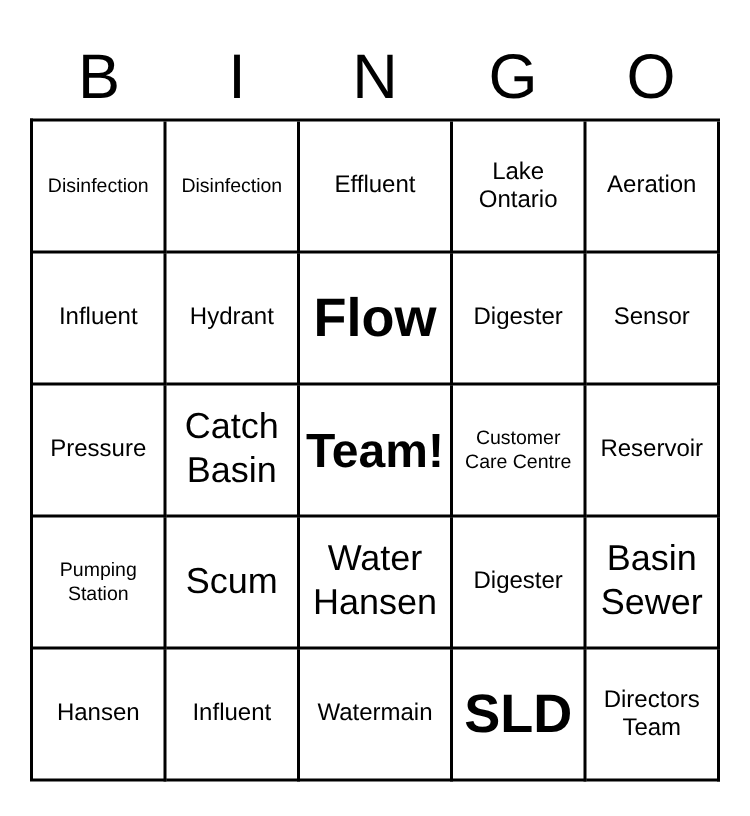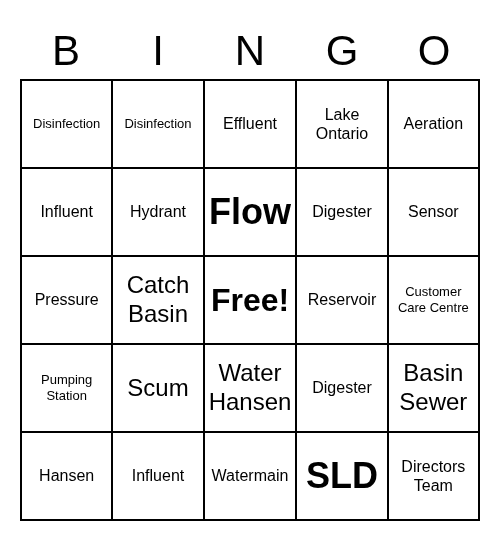--- a/index.html
+++ b/index.html
@@ -108,27 +108,27 @@
       <div class="bingo-cell">
         <span class="size-medium">Sensor</span>
       </div>
       <div class="bingo-cell">
         <span class="size-medium">Pressure</span>
       </div>
       <div class="bingo-cell">
         <span class="size-large">Catch Basin</span>
       </div>
       <div class="bingo-cell">
-        <span class="size-free">Free!</span>
+        <span class="size-free">Team!</span>
+      </div>
+      <div class="bingo-cell">
+        <span class="size-small">Customer Care Centre</span>
       </div>
       <div class="bingo-cell">
         <span class="size-medium">Reservoir</span>
-      </div>
-      <div class="bingo-cell">
-        <span class="size-small">Customer Care Centre</span>
       </div>
       <div class="bingo-cell">
         <span class="size-small">Pumping Station</span>
       </div>
       <div class="bingo-cell">
         <span class="size-large">Scum</span>
       </div>
       <div class="bingo-cell">
         <span class="size-large">Water Hansen</span>
       </div>

